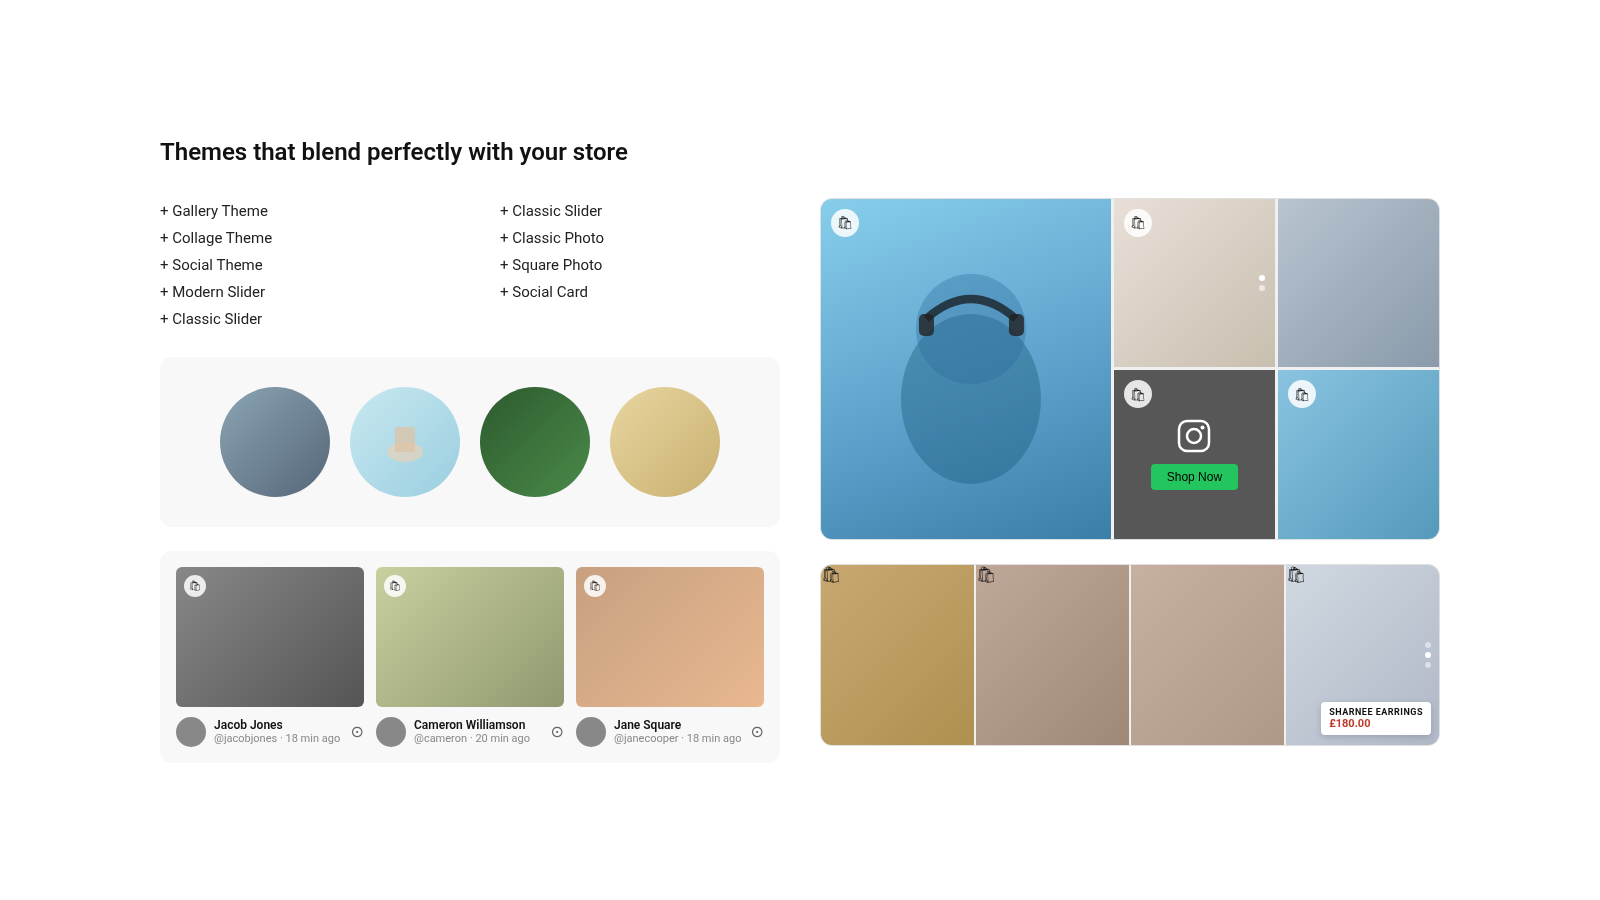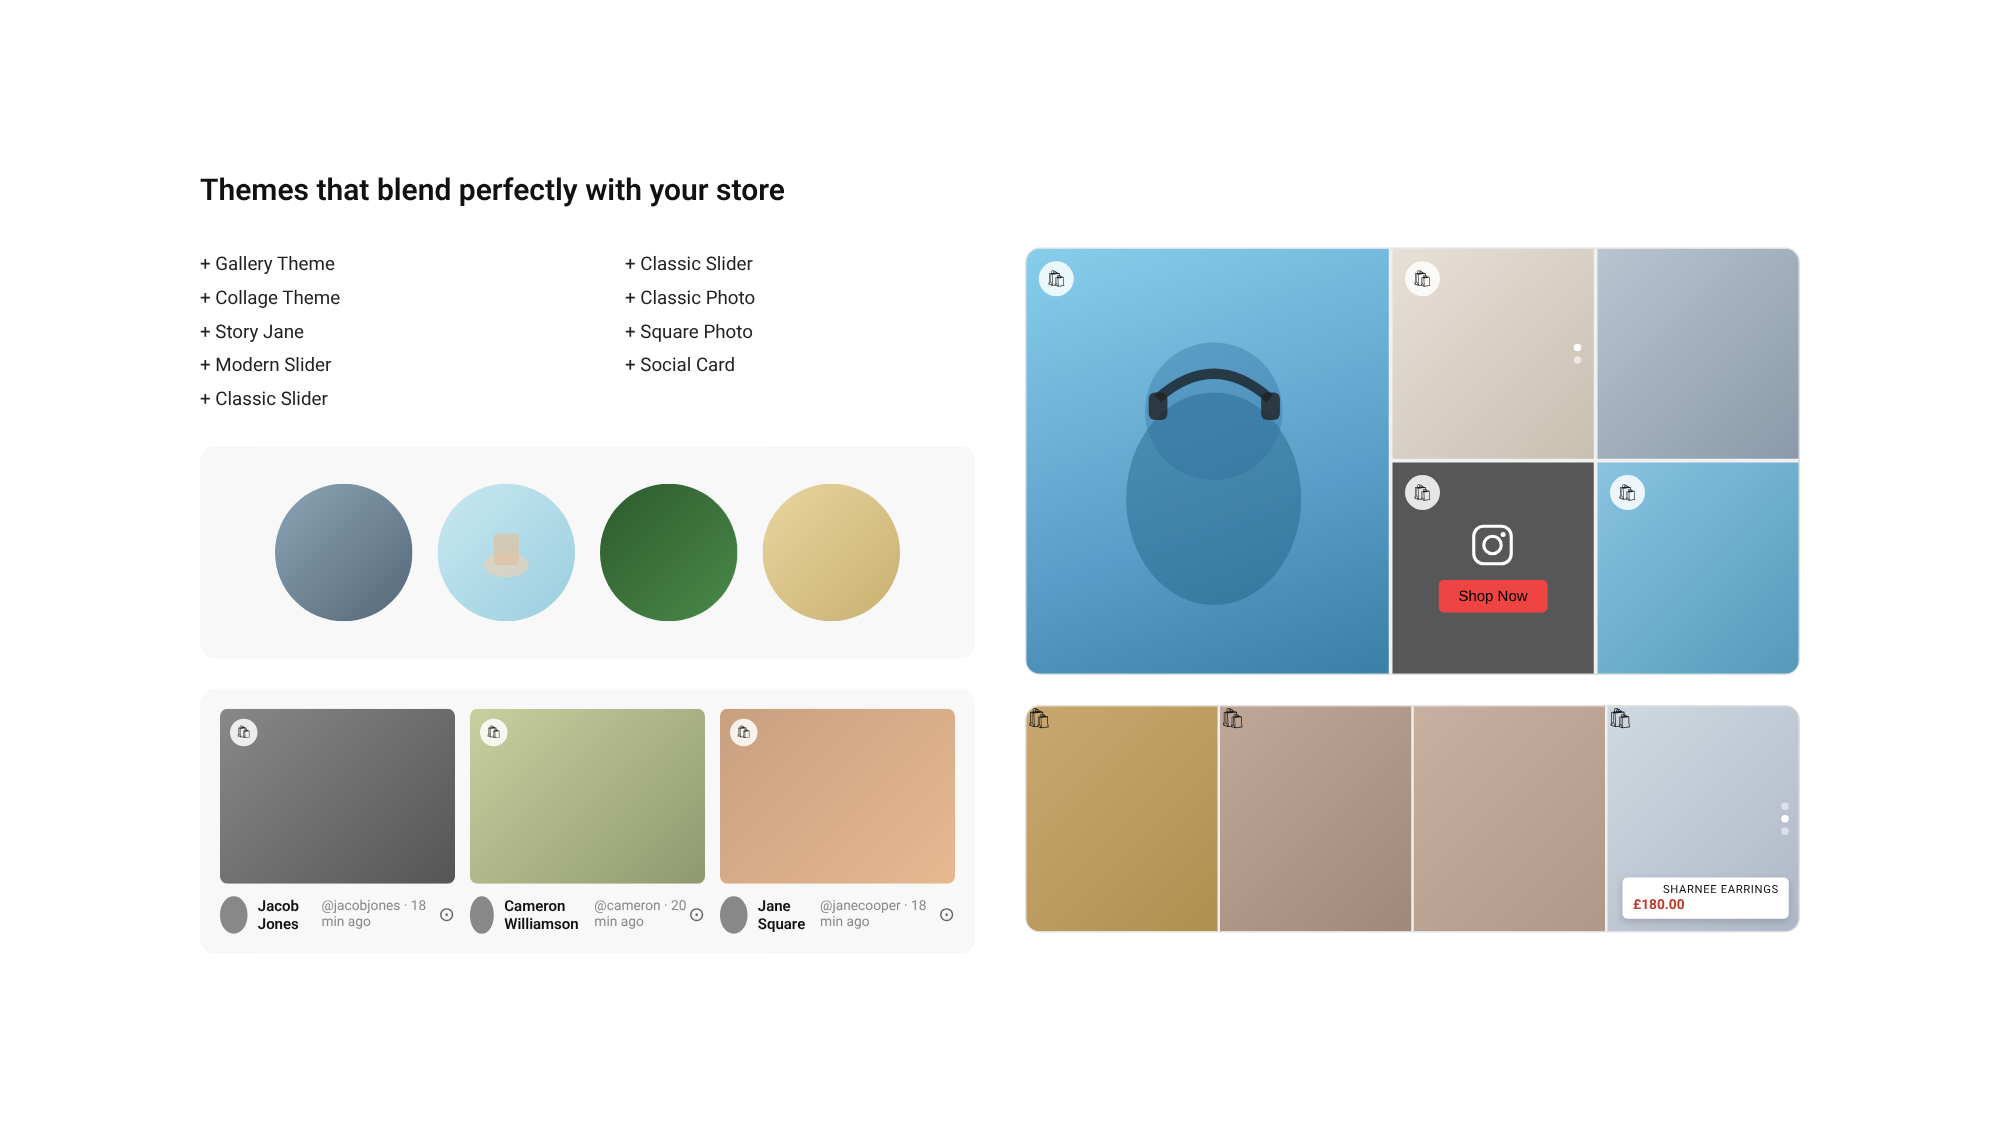--- a/index.html
+++ b/index.html
@@ -65,21 +65,21 @@
       background: rgba(255,255,255,0.85);
       border-radius: 50%;
       width: 28px;
       height: 28px;
       display: flex;
       align-items: center;
       justify-content: center;
       font-size: 13px;
     }
     .shop-now-btn {
-      background: #ef4444;
+      background: #22c55e;
       border: none;
       border-radius: 4px;
       padding: 6px 16px;
       font-size: 12px;
       cursor: pointer;
       font-weight: 500;
     }
     
     .social-card {
       background: #f8f8f8;
@@ -127,21 +127,21 @@
     }
     .user-avatar {
       width: 30px;
       height: 30px;
       border-radius: 50%;
       background: #888;
       overflow: hidden;
     }
     .user-info {
       display: flex;
-      flex-direction: row;
+      flex-direction: column;
     }
     .user-name {
       font-size: 12px;
       font-weight: 600;
       color: #111;
     }
     .user-handle {
       font-size: 11px;
       color: #888;
     }
@@ -190,21 +190,21 @@
   <h1 class="main-title">Themes that blend perfectly with your store</h1>
 
   <div style="display: grid; grid-template-columns: 1fr 1fr; gap: 40px;">
 
     <div class="left-col">
 
       <div class="themes-list">
         <div>
           <div class="theme-item">+ Gallery Theme</div>
           <div class="theme-item">+ Collage Theme</div>
-          <div class="theme-item">+ Story Jane</div>
+          <div class="theme-item">+ Social Theme</div>
           <div class="theme-item">+ Modern Slider</div>
           <div class="theme-item">+ Classic Slider</div>
         </div>
         <div>
           <div class="theme-item">+ Classic Slider</div>
           <div class="theme-item">+ Classic Photo</div>
           <div class="theme-item">+ Square Photo</div>
           <div class="theme-item">+ Social Card</div>
         </div>
       </div>
@@ -343,21 +343,21 @@
           <div style="background:linear-gradient(135deg, #d0d8e0 0%, #b0b8c8 100%); position:relative; overflow:hidden;">
             <div class="cart-badge">🛍</div>
 
             <div style="position:absolute;right:8px;top:50%;transform:translateY(-50%);display:flex;flex-direction:column;gap:4px;">
               <div style="width:6px;height:6px;border-radius:50%;background:rgba(255,255,255,0.5);"></div>
               <div style="width:6px;height:6px;border-radius:50%;background:#fff;"></div>
               <div style="width:6px;height:6px;border-radius:50%;background:rgba(255,255,255,0.5);"></div>
             </div>
 
             <div style="position:absolute;bottom:10px;right:8px;background:#fff;border-radius:4px;padding:5px 8px;box-shadow:0 2px 6px rgba(0,0,0,0.15);">
-              <div style="font-weight:400;font-size:9px;color:#111;text-transform:uppercase;letter-spacing:0.5px;margin-left:24px;">SHARNEE EARRINGS</div>
+              <div style="font-weight:700;font-size:9px;color:#111;text-transform:uppercase;letter-spacing:0.5px;">SHARNEE EARRINGS</div>
               <div style="color:#c0392b;font-weight:700;font-size:11px;">£180.00</div>
             </div>
           </div>
         </div>
       </div>
     </div>
   </div>
 </div>
 
 </body></html>

